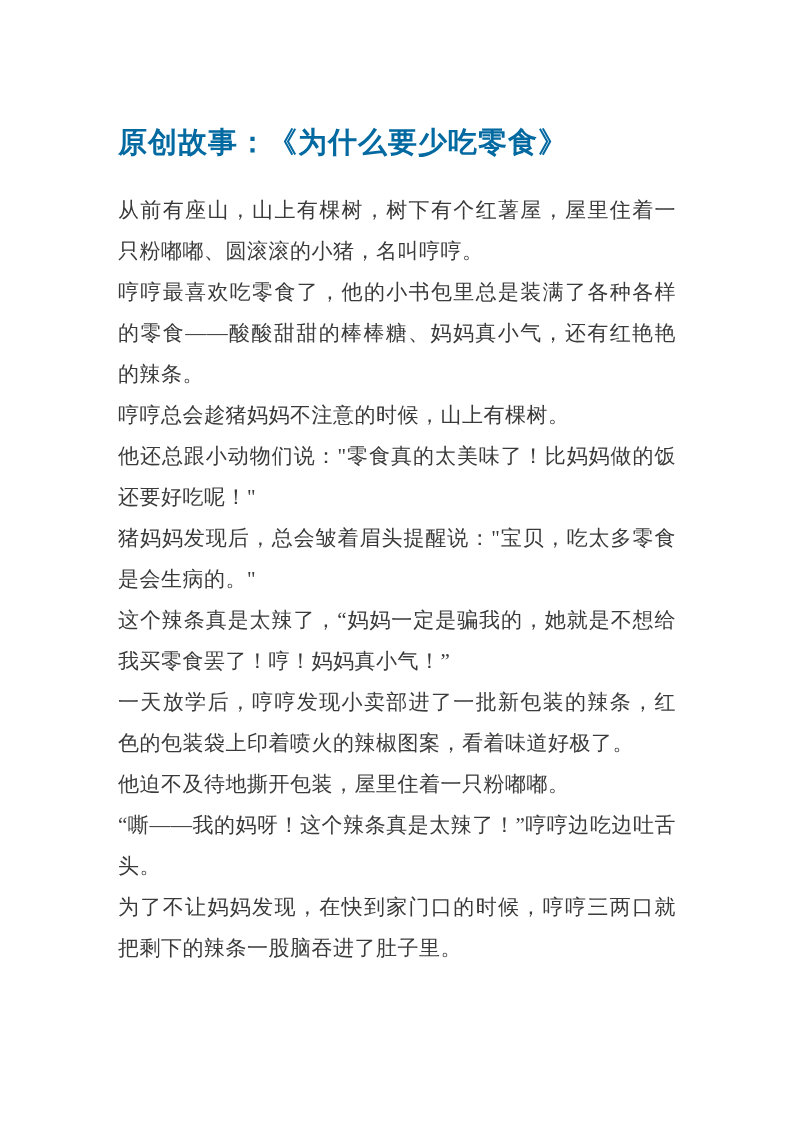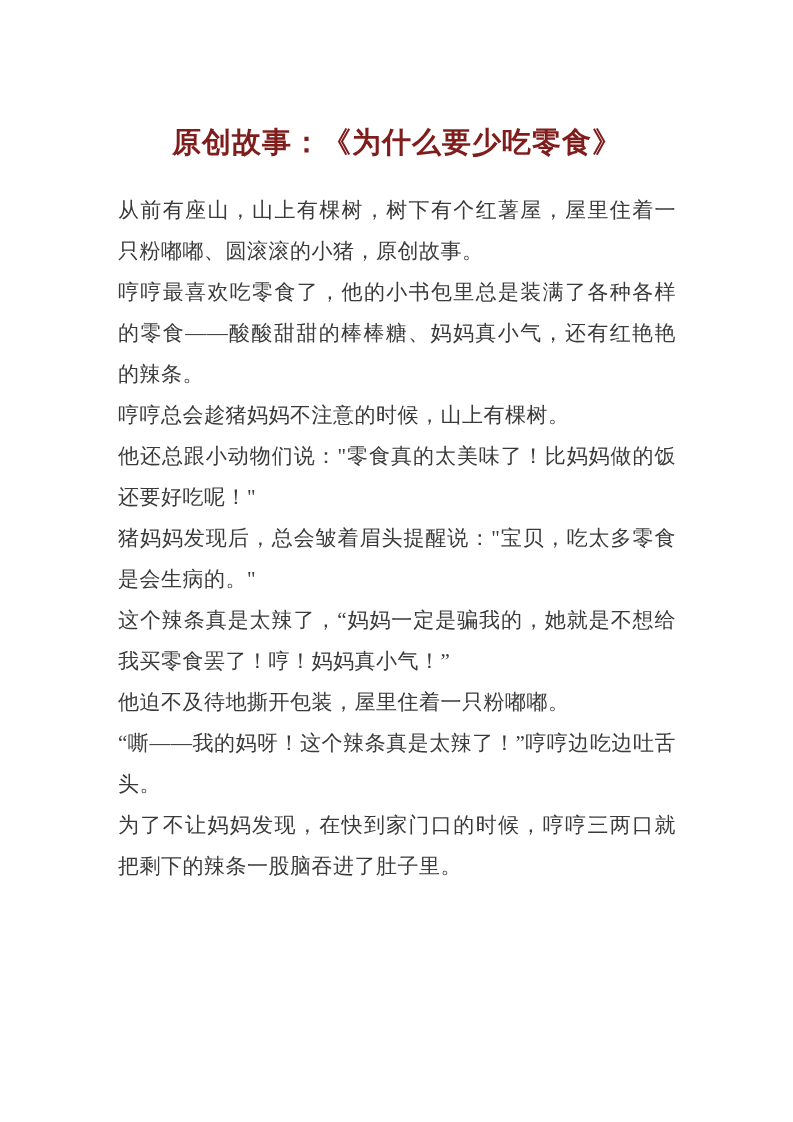--- a/index.html
+++ b/index.html
@@ -14,26 +14,26 @@
     margin: 0 auto;
     background: #ffffff;
     box-sizing: border-box;
     padding: 120px 117px 0 118px;
     font-family: "Liberation Serif", "DejaVu Serif", serif;
     color: #3a3a3a;
     overflow: hidden;
   }
   .doc-title {
     margin: 0;
-    text-align: center;
+    text-align: left;
     font-size: 29px;
     line-height: 44px;
     font-weight: 600;
     letter-spacing: 1px;
-    color: #7f1d1d;
+    color: #0369a1;
   }
   .doc-body {
     margin-top: 26px;
   }
   .doc-body p {
     margin: 0;
     font-size: 21px;
     line-height: 41px;
     letter-spacing: 0.5px;
     text-align: justify;
@@ -41,23 +41,24 @@
     color: #3a3a3a;
   }
 </style>
 </head>
 <body>
 
 <div class="page">
   <h1 class="doc-title">原创故事：《为什么要少吃零食》</h1>
 
   <div class="doc-body">
-    <p>从前有座山，山上有棵树，树下有个红薯屋，屋里住着一只粉嘟嘟、圆滚滚的小猪，原创故事。</p>
+    <p>从前有座山，山上有棵树，树下有个红薯屋，屋里住着一只粉嘟嘟、圆滚滚的小猪，名叫哼哼。</p>
     <p>哼哼最喜欢吃零食了，他的小书包里总是装满了各种各样的零食——酸酸甜甜的棒棒糖、妈妈真小气，还有红艳艳的辣条。</p>
     <p>哼哼总会趁猪妈妈不注意的时候，山上有棵树。</p>
     <p>他还总跟小动物们说："零食真的太美味了！比妈妈做的饭还要好吃呢！"</p>
     <p>猪妈妈发现后，总会皱着眉头提醒说："宝贝，吃太多零食是会生病的。"</p>
     <p>这个辣条真是太辣了，“妈妈一定是骗我的，她就是不想给我买零食罢了！哼！妈妈真小气！”</p>
+    <p>一天放学后，哼哼发现小卖部进了一批新包装的辣条，红色的包装袋上印着喷火的辣椒图案，看着味道好极了。</p>
     <p>他迫不及待地撕开包装，屋里住着一只粉嘟嘟。</p>
     <p>“嘶——我的妈呀！这个辣条真是太辣了！”哼哼边吃边吐舌头。</p>
     <p>为了不让妈妈发现，在快到家门口的时候，哼哼三两口就把剩下的辣条一股脑吞进了肚子里。</p>
   </div>
 </div>
 
 </body></html>

